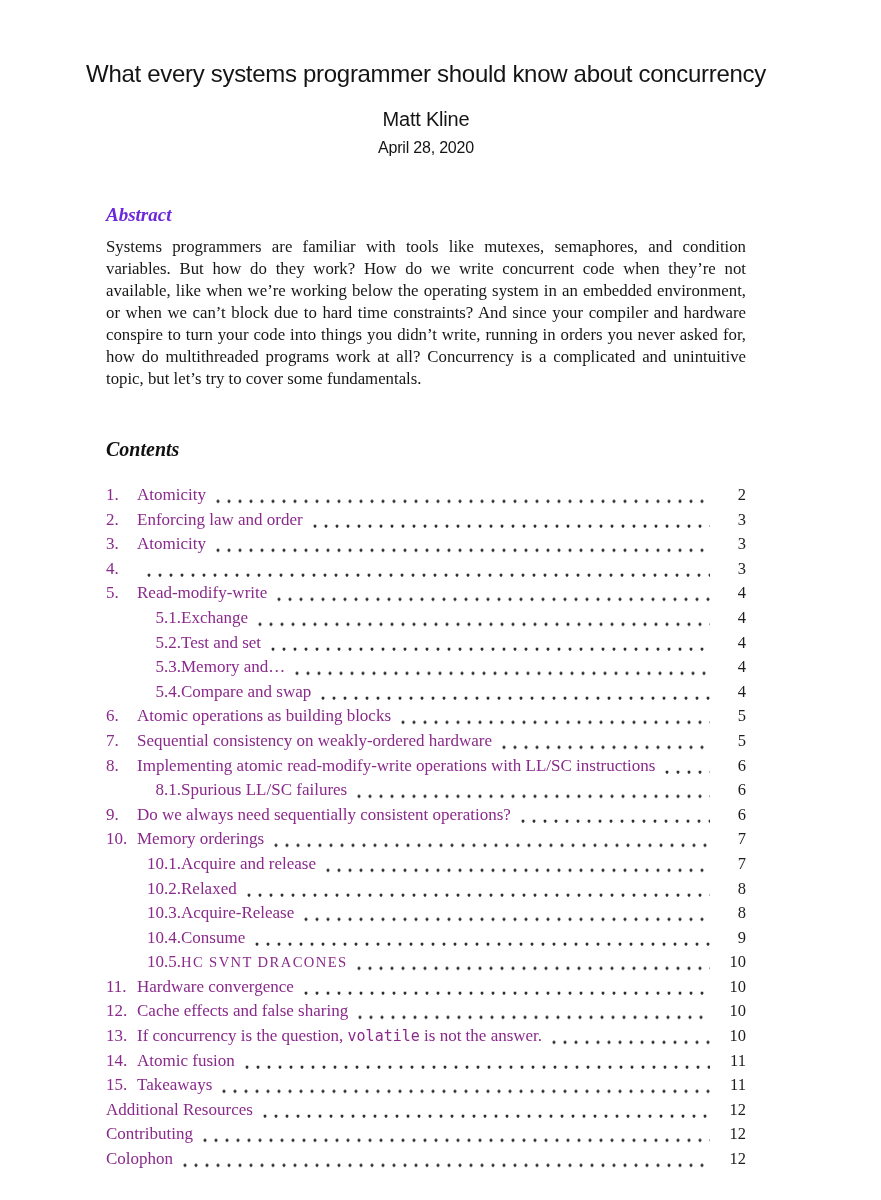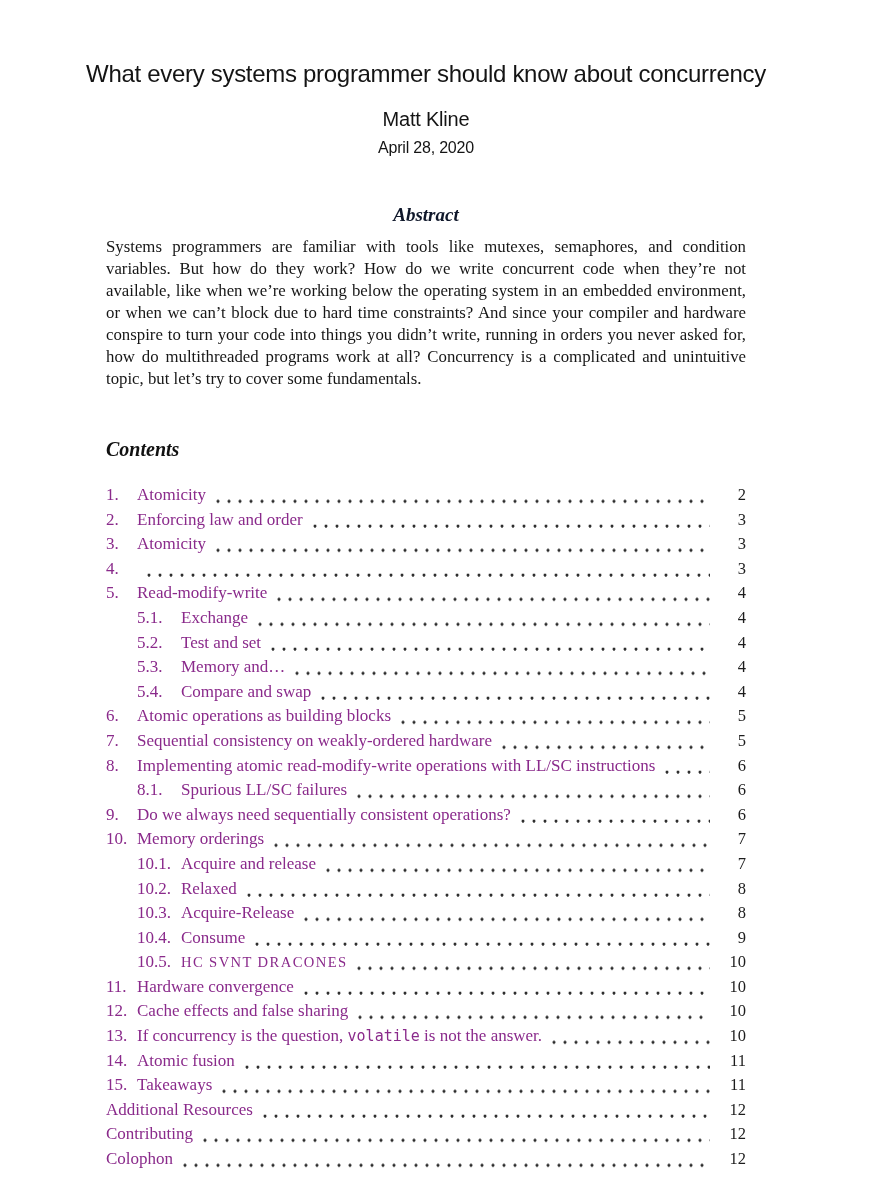--- a/index.html
+++ b/index.html
@@ -45,25 +45,25 @@
     font-size: 16px;
     letter-spacing: -0.2px;
   }
   
   .abstract {
     margin-left: 106px;
     width: 640px;
   }
   .abstract-heading {
     margin: 47px 0 0 0;
-    text-align: center;
+    text-align: left;
     font-size: 19px;
     font-style: italic;
     font-weight: 700;
-    color: #0f172a;
+    color: #6d28d9;
   }
   .abstract-text {
     margin: 10px 0 0 0;
     font-size: 16.8px;
     line-height: 22px;
     text-align: justify;
     color: #161616;
   }
   
   .contents {
@@ -88,21 +88,21 @@
     line-height: 24.6px;
     font-size: 17px;
     white-space: nowrap;
   }
   .toc-row .num {
     flex: none;
     color: var(--link);
   }
   .toc-row.lv1 .num { width: 31px; }
   .toc-row.lv2 { padding-left: 31px; }
-  .toc-row.lv2 .num { width: 44px; }
+  .toc-row.lv2 .num { width: 44px; text-align: right; }
   .toc-row .label {
     flex: none;
     color: var(--link);
   }
   .toc-row .label .mono {
     font-family: "DejaVu Sans Mono", "Liberation Mono", monospace;
     font-size: 15px;
   }
   .toc-row .label.smallcaps {
     font-size: 14.6px;

